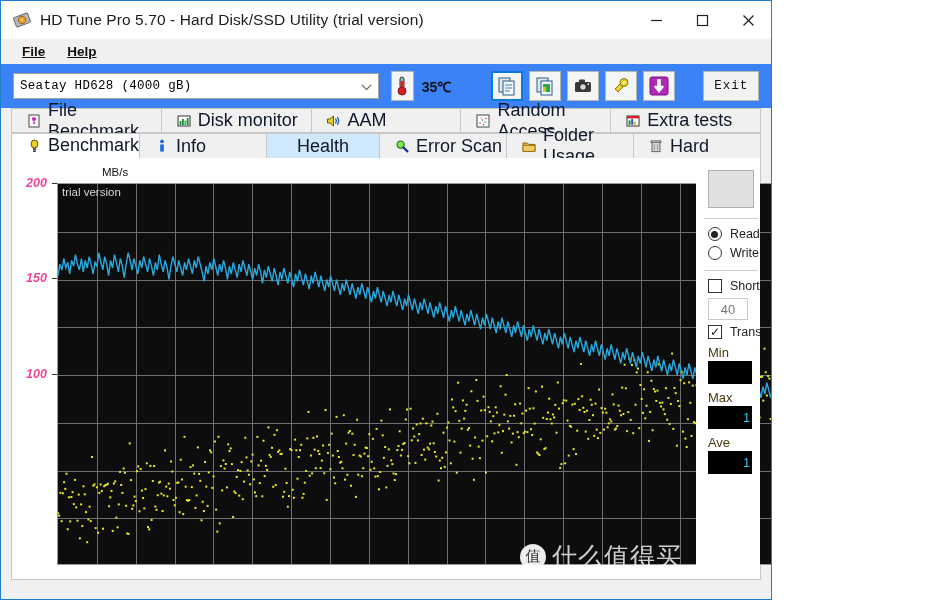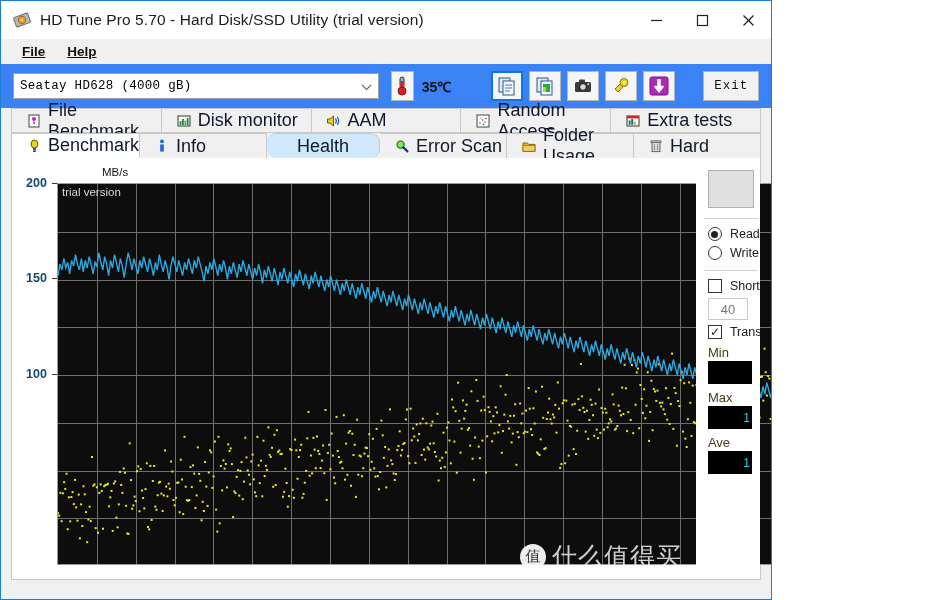--- a/index.html
+++ b/index.html
@@ -163,21 +163,20 @@
   .tab.selected {
     background: #ffffff;
     border-bottom: 1px solid #ffffff;
     z-index: 3;
     font-weight: normal;
   }
   .tab.hovered {
     background: #cfe8fb;
     justify-content: center;
     padding-left: 0;
-    border-radius: 9px;
   }
   .tab-icon {
     width: 16px; height: 16px;
     display: inline-flex; align-items: center; justify-content: center;
     flex: 0 0 auto;
   }
 
   
   #content {
     background: #ffffff;
@@ -203,21 +202,22 @@
   }
   .ylabel-unit {
     position: absolute;
     font-size: 11.5px;
     color: #111;
   }
   .axis-tick {
     position: absolute;
     font-size: 12.5px;
     font-weight: bold;
-    color: #0c4a6e;
+    color: #ec4899;
+    font-style: italic;
   }
   .tick-mark {
     position: absolute;
     width: 5px; height: 1px;
     background: #333;
   }
   #trial-text {
     position: absolute;
     left: 4px; top: 2px;
     font-size: 11.5px;

